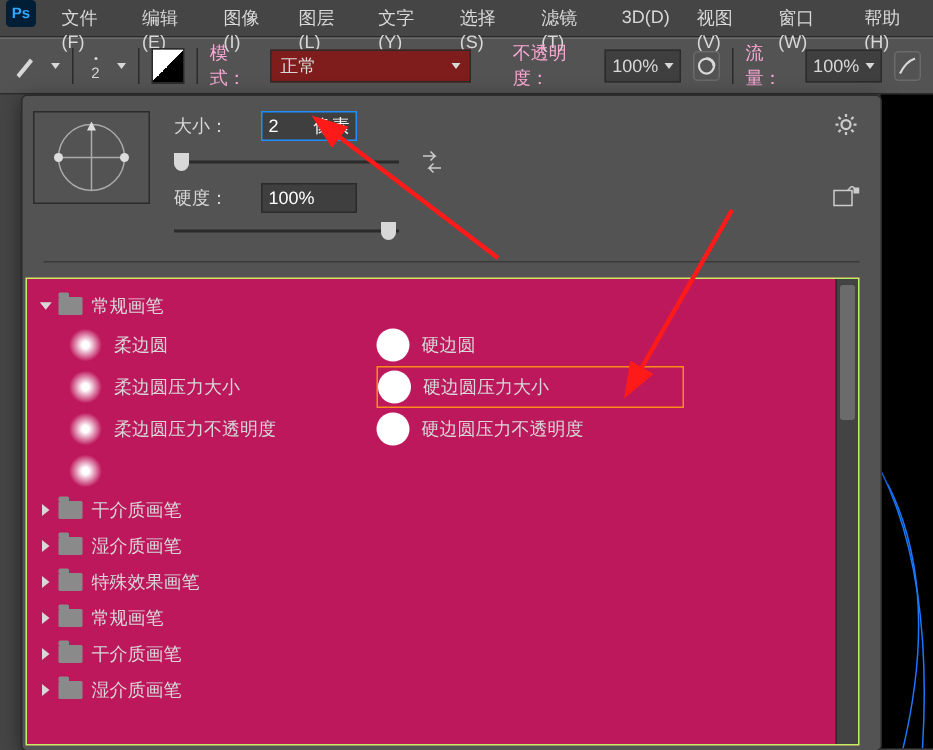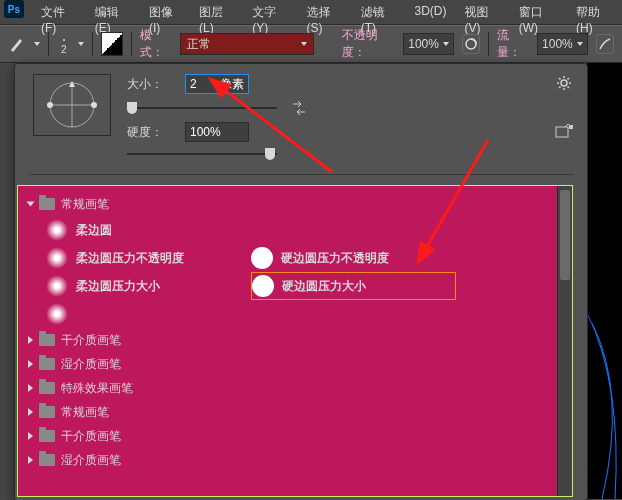--- a/index.html
+++ b/index.html
@@ -42,21 +42,21 @@
     background:#3f3f3f;border:1px solid #2b2b2b;height:20px;padding:0 4px;width:46px;
   }
   .pen-pressure{width:18px;height:18px;border:1px solid #6a6a6a;border-radius:3px;display:flex;align-items:center;justify-content:center;}
   .vdiv{width:1px;height:24px;background:#2b2b2b;}
   
   .brush-panel {
     position:absolute; left:14px; top:63px; width:572px; height:436px;
     background:#535353; border:1px solid #2b2b2b; box-shadow:0 3px 12px rgba(0,0,0,.5);
     border-radius:4px; overflow:hidden;
   }
-  .panel-top { display:flex; padding:10px 14px 6px 18px; position:relative;}
+  .panel-top { display:flex; padding:10px 14px 6px 7px; position:relative;}
   .cursor-preview{
     width:76px;height:60px;border:1px solid #2b2b2b;position:relative;margin-right:16px;
   }
   .cursor-preview svg{position:absolute;inset:0;}
   .controls{flex:1;}
   .ctrl-row{display:flex;align-items:center;gap:14px;margin-bottom:6px;}
   .ctrl-label{width:44px;}
   .ctrl-input{
     width:54px;height:18px;border:1px solid #1f8fff;background:#3f3f3f;
     text-align:right;padding:0 4px;color:#fff;display:flex;align-items:center;justify-content:space-between;
@@ -74,21 +74,21 @@
   
   .tree-wrap{position:relative;margin:10px 14px 0 2px;height:310px;border:1px solid #bef264;background:#be185d;overflow:hidden;}
   .scrollbar{position:absolute;right:0;top:0;bottom:0;width:14px;background:#434343;border-left:1px solid #2b2b2b;}
   .scrollbar .thumb{position:absolute;left:2px;right:2px;top:4px;height:90px;background:#6b6b6b;border-radius:2px;}
   .tree{padding:6px 0 6px 4px;}
   .folder{display:flex;align-items:center;height:24px;gap:6px;padding-left:6px;cursor:default;}
   .folder .arrow{width:0;height:0;border-top:4px solid transparent;border-bottom:4px solid transparent;border-left:5px solid #d8d8d8;}
   .folder.open .arrow{transform:rotate(90deg);}
   .folder .foldericon{width:16px;height:12px;background:#8a8a8a;border-radius:1px;position:relative;}
   .folder .foldericon::before{content:"";position:absolute;top:-3px;left:0;width:7px;height:3px;background:#8a8a8a;border-radius:1px 1px 0 0;}
-  .brush-row{display:flex;padding-left:24px;font-weight:bold;}
+  .brush-row{display:flex;padding-left:24px;}
   .brush-cell{display:flex;align-items:center;gap:8px;height:28px;width:205px;}
   .brush-cell.sel{border:1px solid #ff8c1a;box-sizing:border-box;}
   .swatch{width:22px;height:22px;border-radius:50%;}
   .swatch.soft{background:radial-gradient(circle,#fff 0%,#fff 15%,rgba(255,255,255,0) 70%);}
   .swatch.hard{background:#fff;}
   
   .annot{position:absolute;pointer-events:none;z-index:50;}
   .canvas-peek{
     position:absolute;right:0;top:63px;width:35px;height:436px;background:#000;
   }
@@ -249,39 +249,43 @@
         <div class="arrow"></div>
         <div class="foldericon"></div>
         <span>常规画笔</span>
       </div>
 
       <div class="brush-row">
         <div class="brush-cell">
             <div class="swatch soft"></div>
             <span>柔边圆</span>
           </div>
-      </div>
-      <div class="brush-row">
-        <div class="brush-cell">
-            <div class="swatch soft"></div>
-            <span>柔边圆压力不透明度</span>
-          </div>
         <div class="brush-cell">
             <div class="swatch hard"></div>
-            <span>硬边圆压力不透明度</span>
+            <span>硬边圆</span>
           </div>
       </div>
       <div class="brush-row">
         <div class="brush-cell">
             <div class="swatch soft"></div>
             <span>柔边圆压力大小</span>
           </div>
         <div class="brush-cell sel">
             <div class="swatch hard"></div>
             <span>硬边圆压力大小</span>
+          </div>
+      </div>
+      <div class="brush-row">
+        <div class="brush-cell">
+            <div class="swatch soft"></div>
+            <span>柔边圆压力不透明度</span>
+          </div>
+        <div class="brush-cell">
+            <div class="swatch hard"></div>
+            <span>硬边圆压力不透明度</span>
           </div>
       </div>
       <div class="brush-row">
         <div class="brush-cell">
             <div class="swatch soft"></div>
           </div>
       </div>
 
       <div class="folder">
           <div class="arrow"></div>

